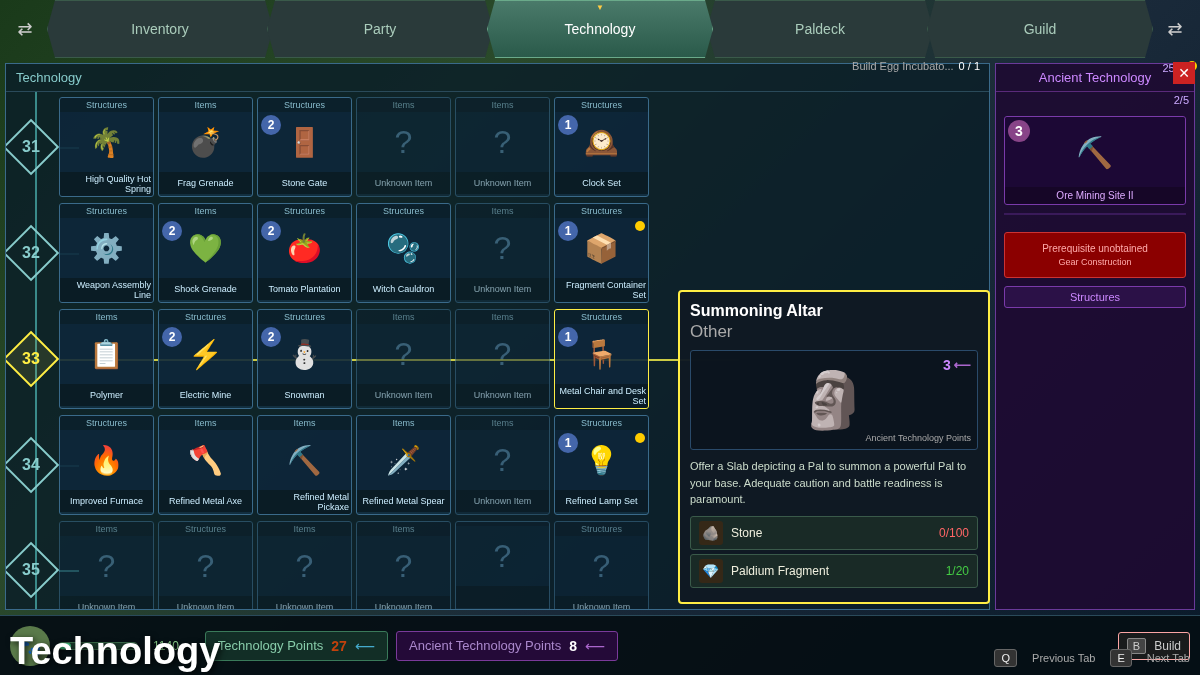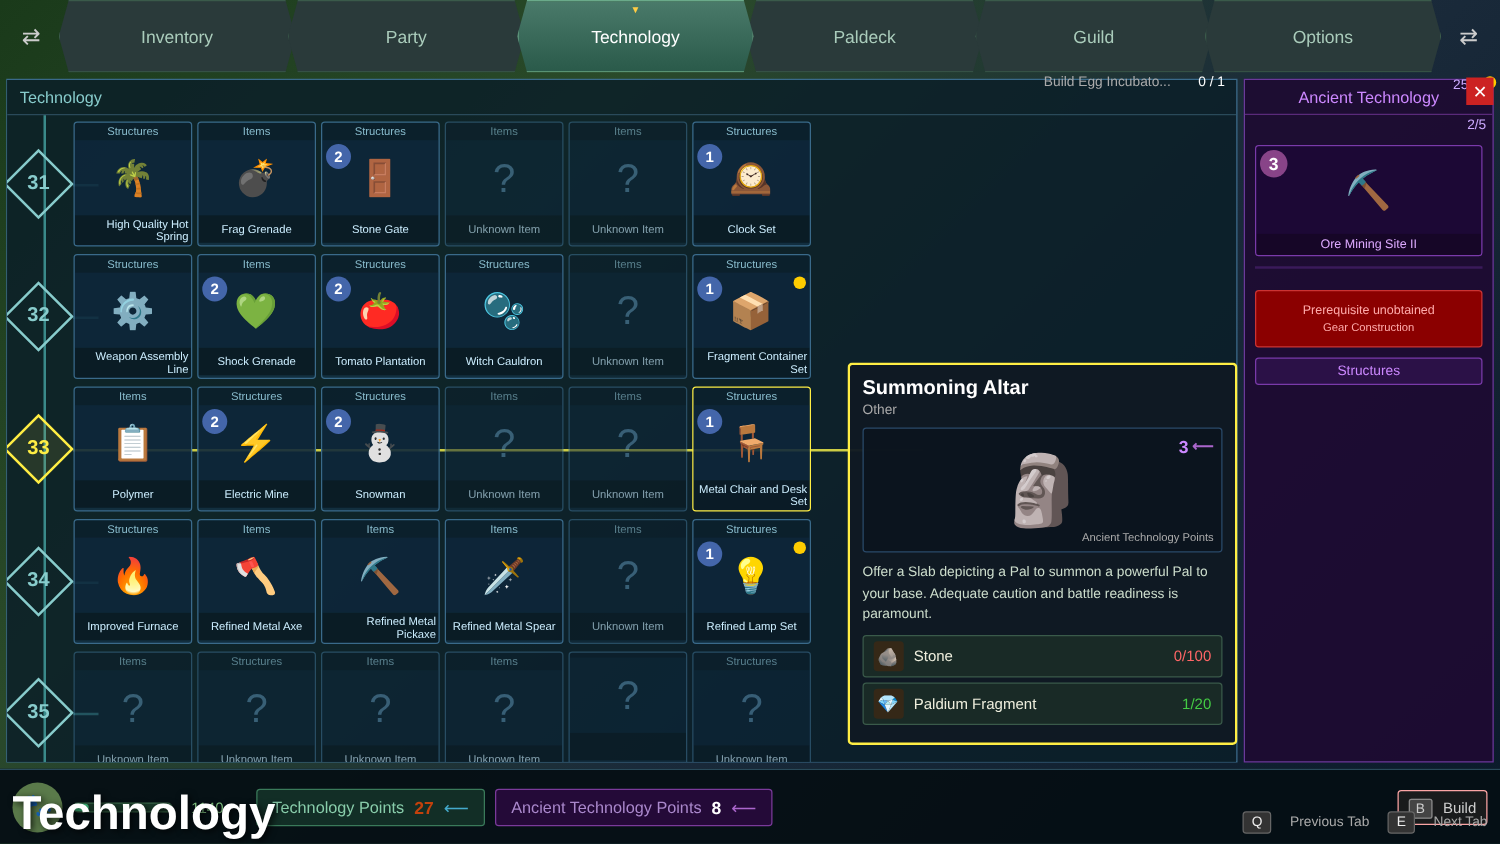--- a/index.html
+++ b/index.html
@@ -329,21 +329,21 @@
 
     .detail-title {
       color: #ffffff;
       font-size: 16px;
       font-weight: bold;
       margin-bottom: 2px;
     }
 
     .detail-type {
       color: #aaaaaa;
-      font-size: 11px;
+      font-size: 17px;
       margin-bottom: 8px;
     }
 
     .detail-img-area {
       width: 100%;
       height: 100px;
       background: rgba(10, 20, 30, 0.8);
       border: 1px solid #2a4a6a;
       border-radius: 3px;
       display: flex;
@@ -615,28 +615,25 @@
     <div class="nav-tab active">
       <span class="nav-tab-icon">▼</span>
       <span>Technology</span>
     </div>
     <div class="nav-tab">
       <span>Paldeck</span>
     </div>
     <div class="nav-tab">
       <span>Guild</span>
     </div>
-    <div class="nav-tab">
-      <span>Options</span>
-    </div>
   </div>
   <div class="nav-right-icon">⇄</div>
 </nav>
 
-<div style="position:absolute;top:60px;right:220px;color:#aaaaaa;font-size:11px;z-index:10;display:flex;align-items:flex-start;gap:22px;">
+<div style="position:absolute;top:60px;right:220px;color:#aaaaaa;font-size:11px;z-index:10;display:flex;align-items:flex-start;gap:5px;">
   <span>Build Egg Incubato...</span>
   <span style="color:#fff">0 / 1</span>
 </div>
 
 <button class="close-btn">✕</button>
 
 <div style="position:absolute;top:62px;right:10px;color:#ccaaff;font-size:11px;z-index:10;text-align:right;">
   <span>25/30</span>
 </div>
 

